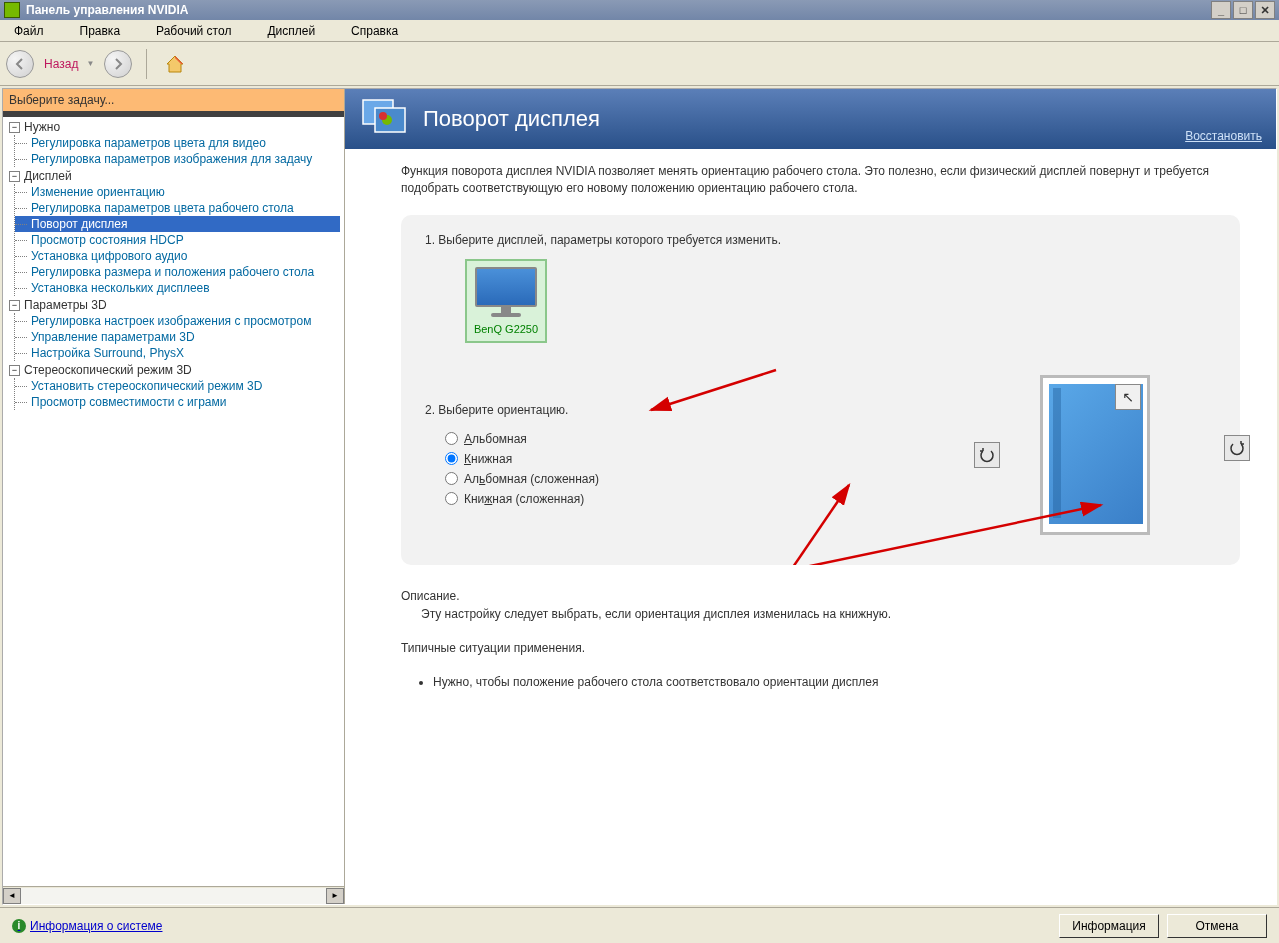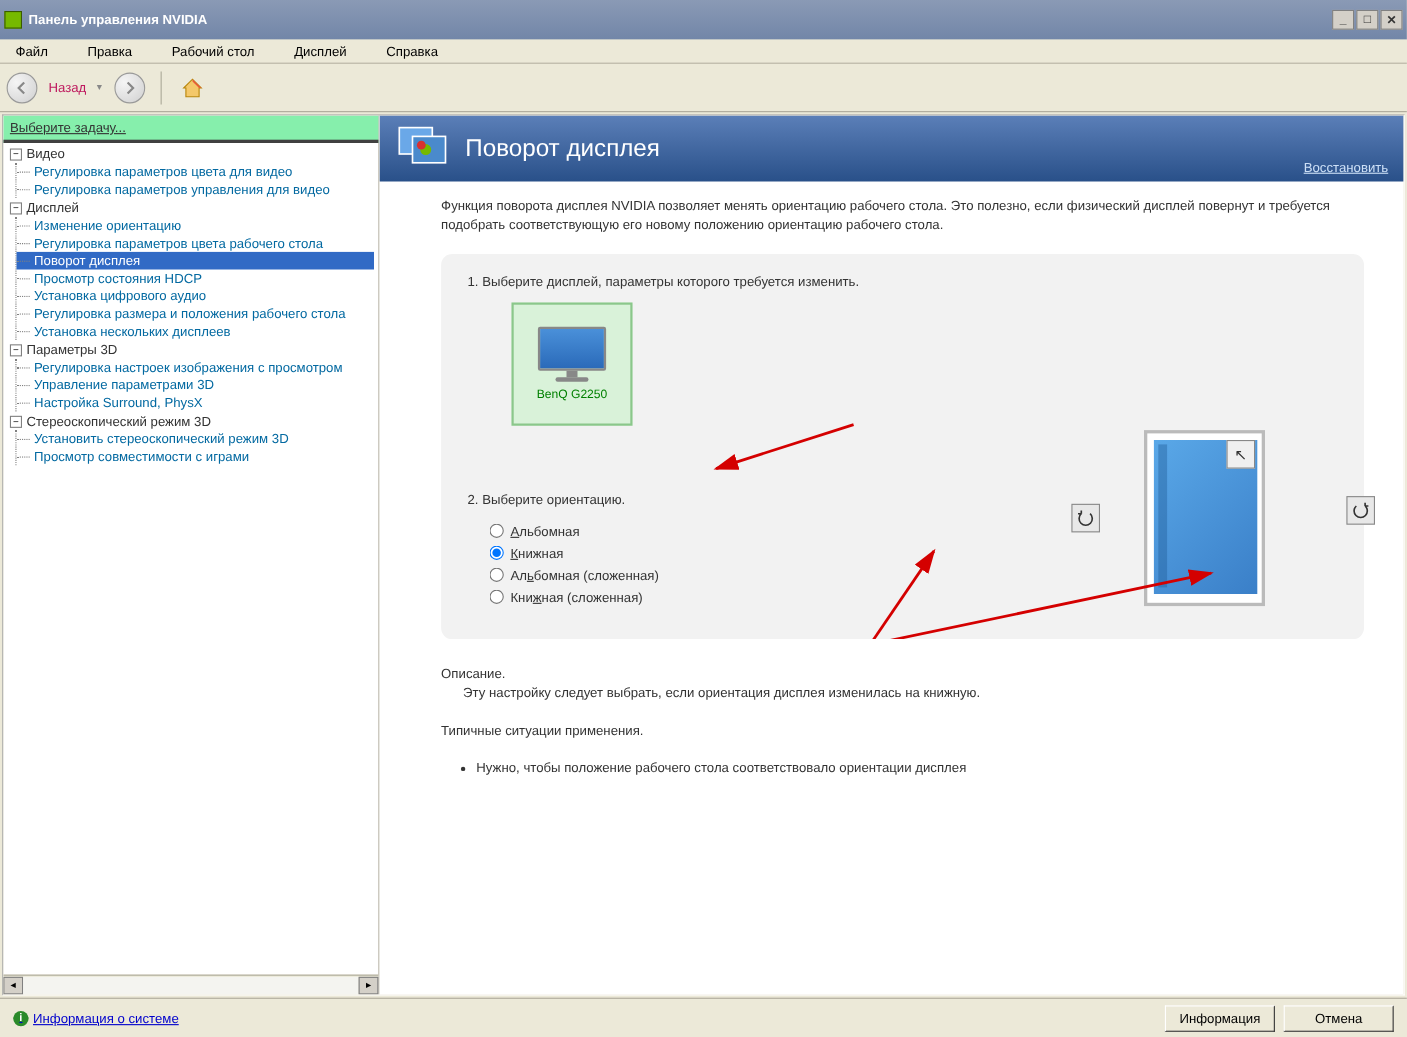--- a/index.html
+++ b/index.html
@@ -7,21 +7,21 @@
   font-family: Tahoma, Arial, sans-serif;
   font-size: 12px;
   background: #ece9d8;
   width: 1279px;
   height: 943px;
   overflow: hidden;
   display: flex;
   flex-direction: column;
 }
 .titlebar {
-  height: 36px;
+  height: 20px;
   background: linear-gradient(to bottom, #8a9ab5, #7286a8);
   display: flex;
   align-items: center;
   padding: 0 4px;
   color: #fff;
   font-weight: bold;
 }
 .titlebar .app-icon {
   width: 16px; height: 16px;
   background: #76b900;
@@ -82,24 +82,23 @@
 }
 .sidebar {
   width: 342px;
   background: #fff;
   border-right: 1px solid #aca899;
   display: flex;
   flex-direction: column;
 }
 .sidebar-header {
   padding: 4px 6px;
-  background: #86efac;
-  border-bottom: 3px solid #404040;
+  background: #fdba74;
+  border-bottom: 6px solid #404040;
   color: #333;
-  text-decoration: underline;
 }
 .tree {
   flex: 1;
   overflow: auto;
   padding: 2px 4px;
 }
 .tree-section { margin-bottom: 1px; }
 .tree-section-header {
   display: flex;
   align-items: center;
@@ -197,21 +196,21 @@
   border-radius: 10px;
   padding: 18px 24px 28px 24px;
   position: relative;
   min-height: 350px;
 }
 .step-label { font-weight: normal; margin-bottom: 12px; }
 .display-select {
   display: inline-block;
   border: 2px solid #8bc78b;
   background: #d9f2d9;
-  padding: 20px;
+  padding: 6px;
   text-align: center;
   margin-left: 40px;
 }
 .monitor-icon {
   width: 66px; height: 52px;
   margin: 0 auto 2px;
   position: relative;
 }
 .monitor-screen {
   width: 62px; height: 40px;
@@ -370,25 +369,25 @@
 </div>
 
 <div class="content-wrap">
 
   <div class="sidebar">
     <div class="sidebar-header">Выберите задачу...</div>
     <div class="tree" id="task-tree">
         <div class="tree-section">
           <div class="tree-section-header">
             <span class="tree-toggle">−</span>
-            <span class="tree-section-title">Видео</span>
+            <span class="tree-section-title">Нужно</span>
           </div>
           <div class="tree-items">
             <div class="tree-item">Регулировка параметров цвета для видео</div>
-            <div class="tree-item">Регулировка параметров управления для видео</div>
+            <div class="tree-item">Регулировка параметров изображения для задачу</div>
           </div>
         </div>
         <div class="tree-section">
           <div class="tree-section-header">
             <span class="tree-toggle">−</span>
             <span class="tree-section-title">Дисплей</span>
           </div>
           <div class="tree-items">
             <div class="tree-item">Изменение ориентацию</div>
             <div class="tree-item">Регулировка параметров цвета рабочего стола</div>

